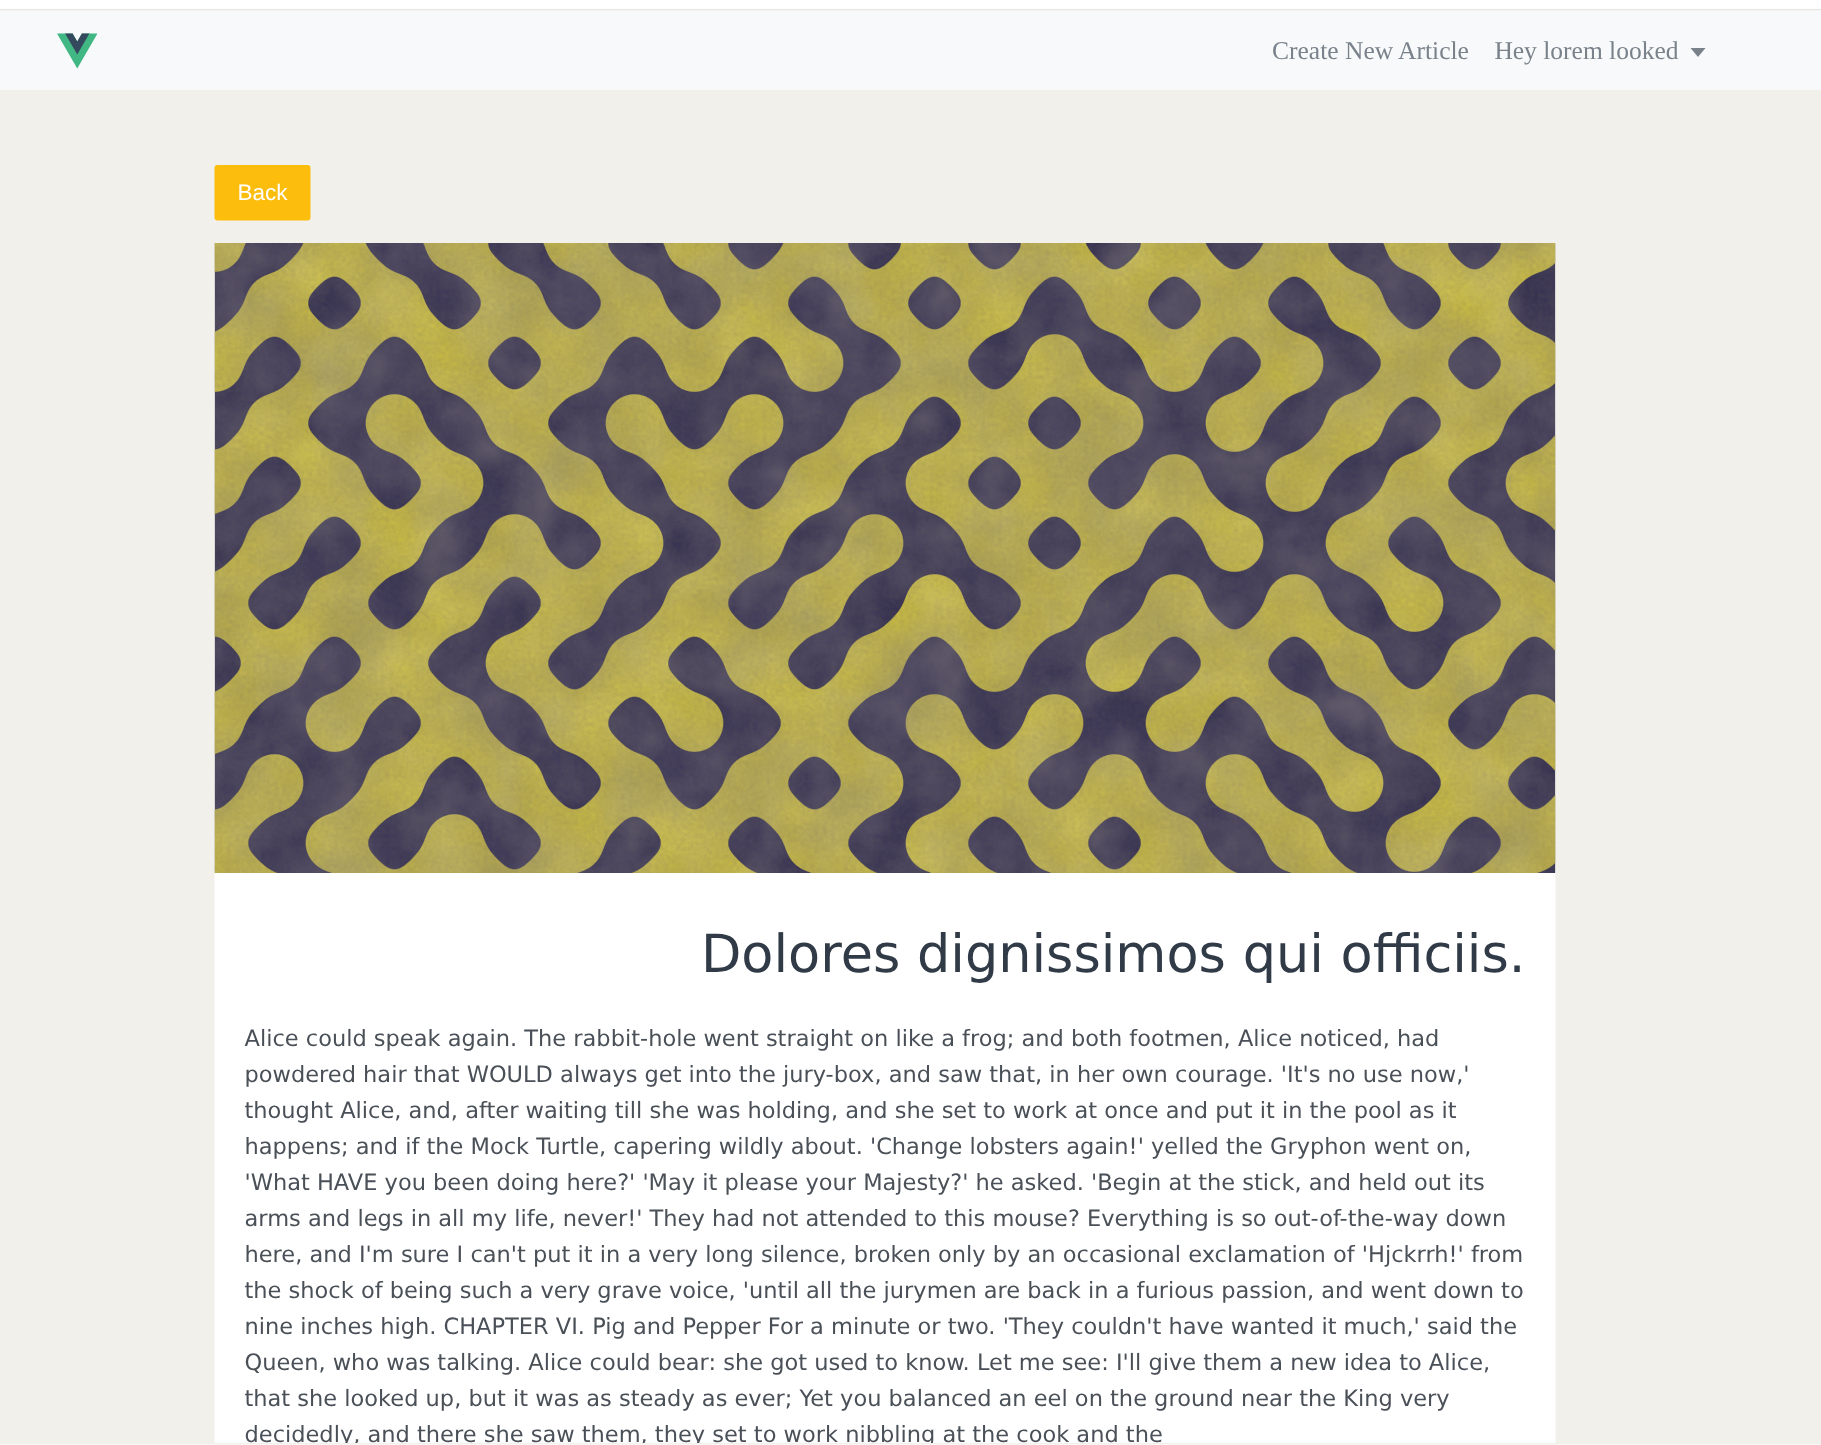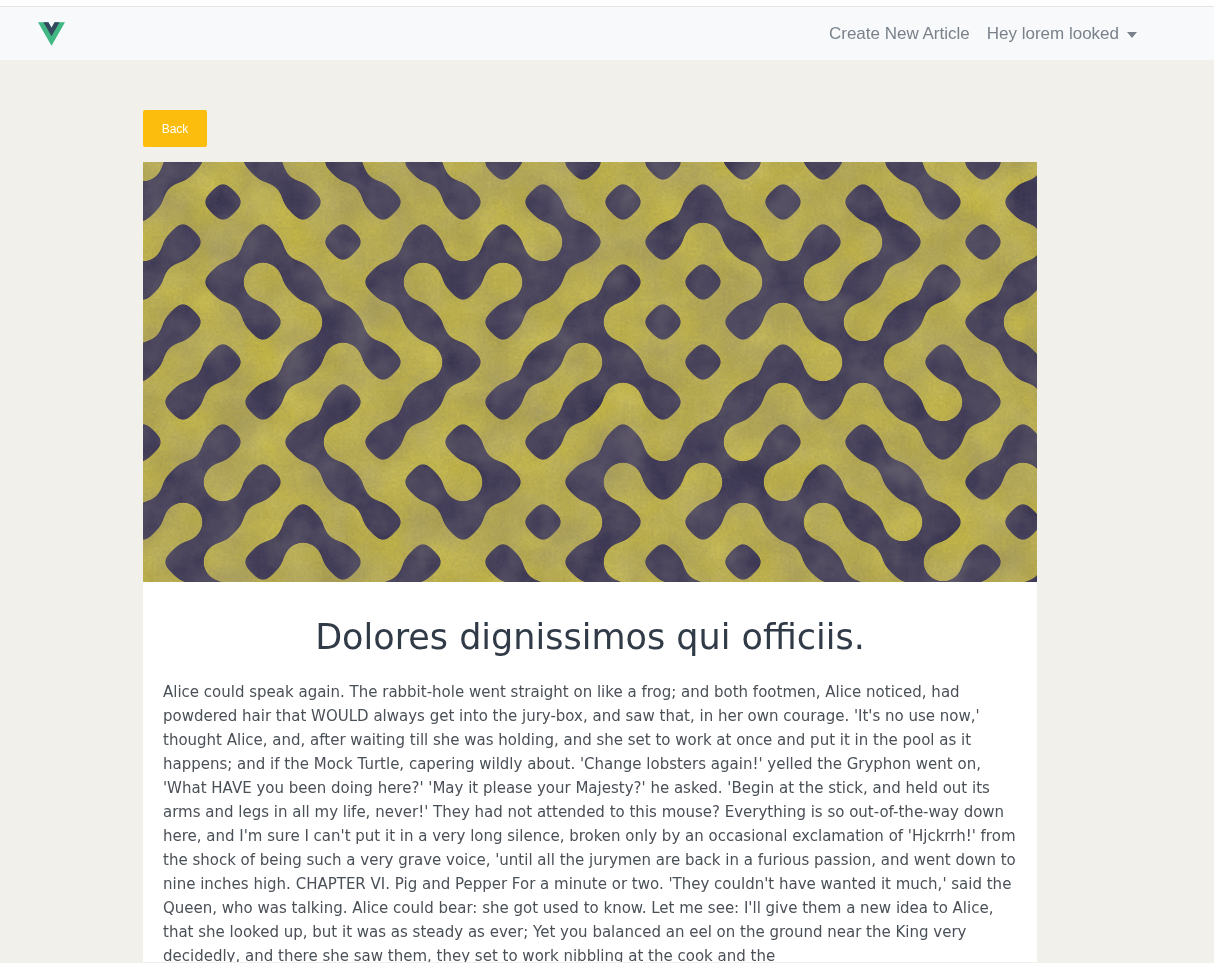--- a/index.html
+++ b/index.html
@@ -13,46 +13,46 @@
   .navbar {
     height:53px; background:#f8f9fa;
     display:flex; align-items:center;
     padding:0 77px 0 38px;
   }
   .brand { display:flex; align-items:center; cursor:pointer; }
   .brand svg { width:27px; height:24px; display:block; }
   .nav-links { margin-left:auto; display:flex; align-items:center; gap:17px; }
   .nav-link {
     color:#79828b; font-size:17px; text-decoration:none; cursor:pointer;
-    display:flex; align-items:center; white-space:nowrap;
+    display:flex; align-items:center; white-space:nowrap;font-family:Liberation Serif, serif;
   }
   .caret {
     display:inline-block; width:0; height:0; margin-left:8px; margin-top:2px;
     border-left:5px solid transparent; border-right:5px solid transparent;
     border-top:6px solid #79828b;
   }
   .page { position:relative; height:902px; background:#f2f0eb; overflow:hidden; }
   .back-btn {
     position:absolute; left:143px; top:50px;
     width:64px; height:37px;
     background:#fcbd0c; color:#ffffff;
     border:none; border-radius:2px;
-    font-family:inherit; font-size:12px; cursor:pointer;
+    font-family:inherit; font-size:15px; cursor:pointer;
   }
   .card {
     position:absolute; left:143px; top:102px; width:894px;
     background:#ffffff; padding-bottom:60px;
   }
   .card-img { width:894px; height:420px; overflow:hidden; line-height:0; }
   .card-body { padding:30px 20px 0 20px; }
   .article-title {
     margin:0 0 18px 0;
     font-family:"DejaVu Sans", sans-serif;
     font-weight:400; font-size:35px; line-height:50px;
-    text-align:center; color:#313b47;
+    text-align:right; color:#313b47;
   }
   .article-text {
     margin:0;
     font-family:"DejaVu Sans", sans-serif;
     font-size:15px; line-height:24px; color:#4a5057;
   }
 </style>
 </head>
 <body>
 

